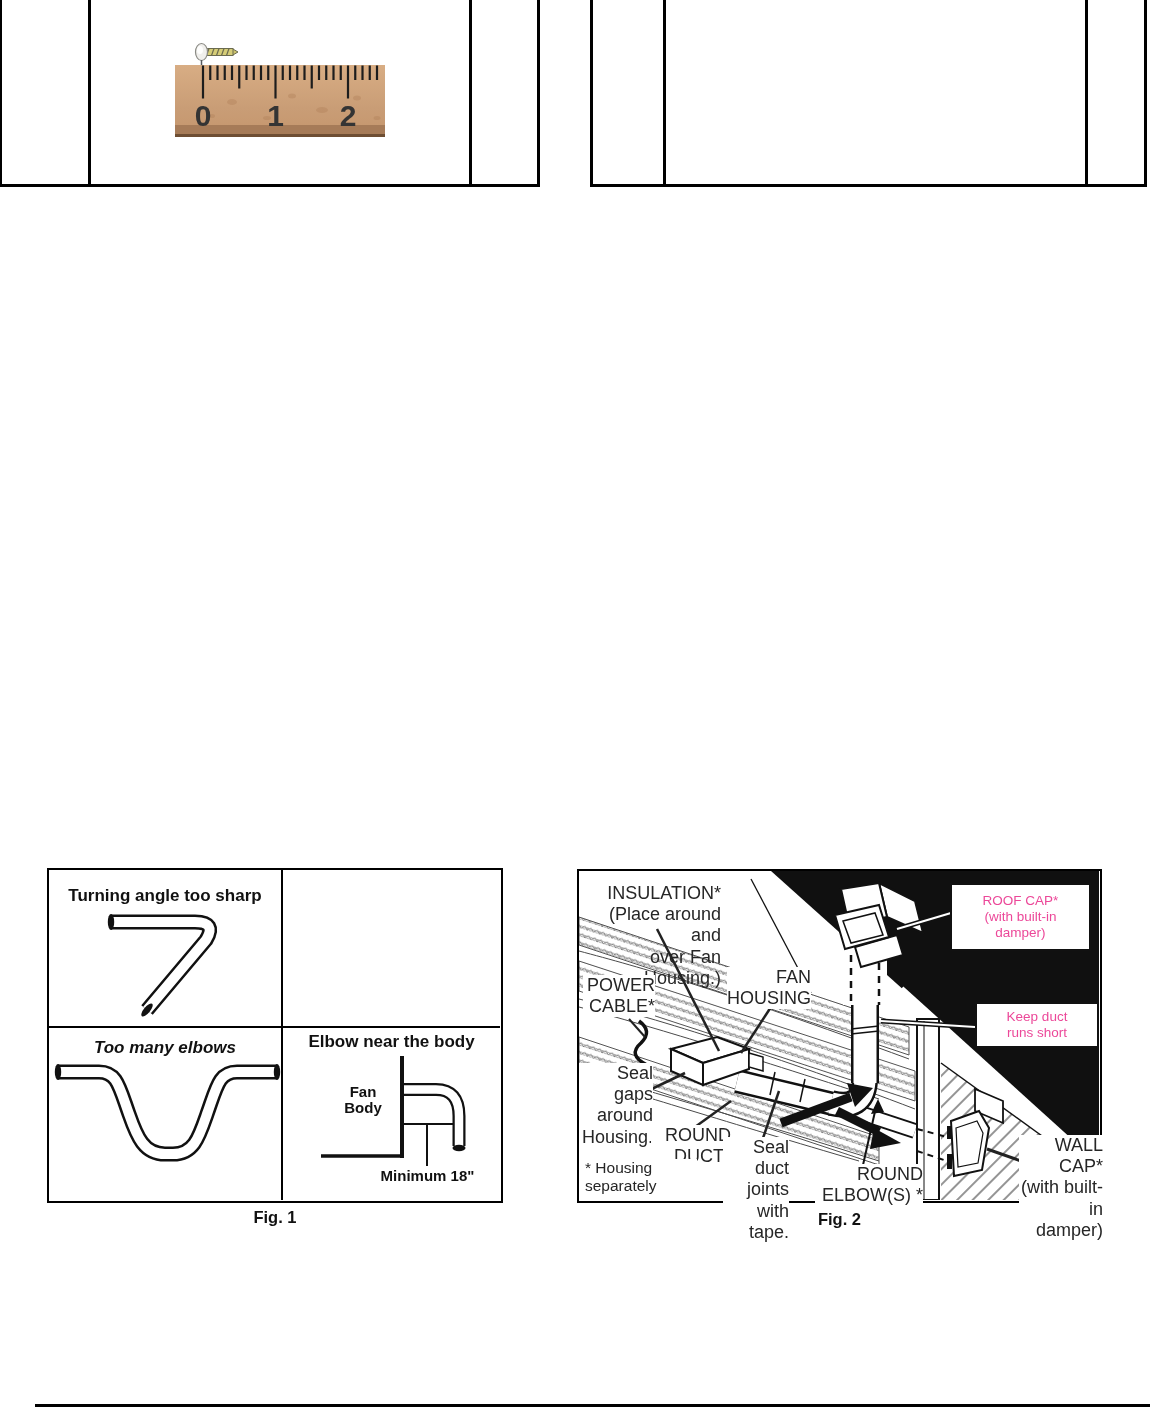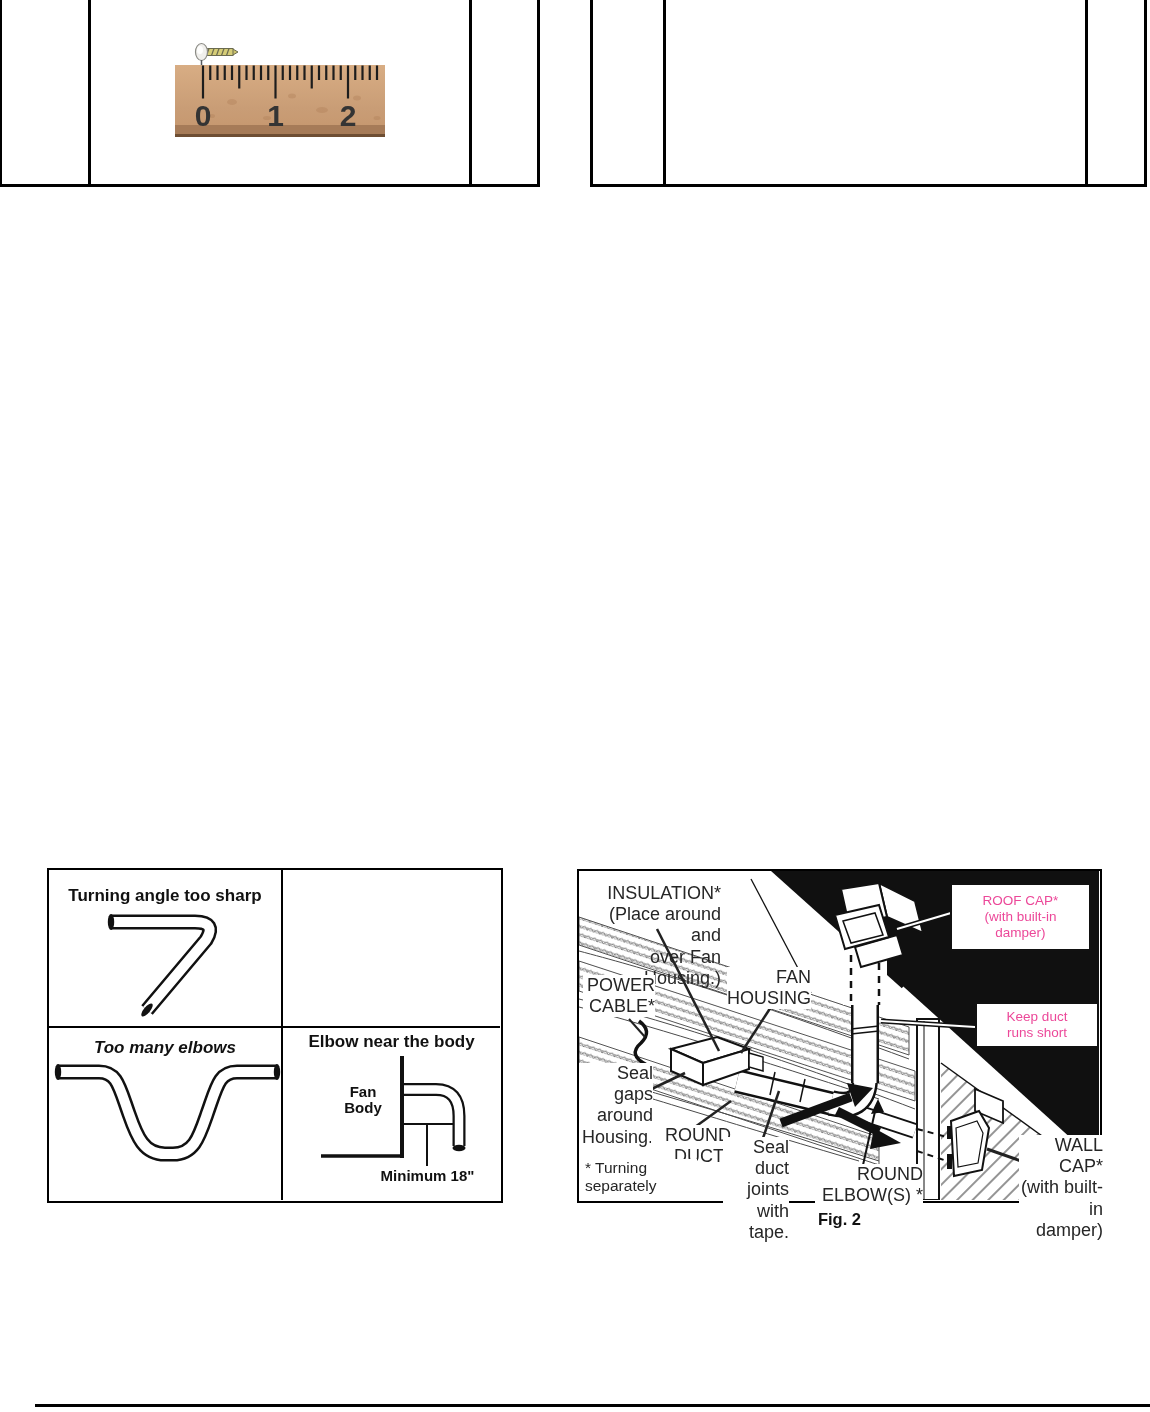--- a/index.html
+++ b/index.html
@@ -148,20 +148,21 @@
         <line x1="119" y1="28" x2="119" y2="130" stroke="#111" stroke-width="4"></line>
         <line x1="38" y1="128" x2="121" y2="128" stroke="#111" stroke-width="3.5"></line>
         <line x1="119" y1="96" x2="170" y2="96" stroke="#111" stroke-width="2"></line>
         <line x1="144" y1="96" x2="144" y2="138" stroke="#111" stroke-width="2"></line>
       </svg>
       <div class="sublbl" style="left:50px;top:56px;width:60px;">Fan
 Body</div>
       <div class="sublbl" style="left:82px;top:140px;width:125px;">Minimum 18"</div>
     </div>
   </div>
+  <div class="caption" style="left:47px;top:1208px;width:456px;">Fig. 1</div>
 
   <div class="fig-box" style="left:577px;top:869px;width:525px;height:334px;">
     <svg id="fig2-scene" width="520" height="329" viewBox="0 0 520 329">
       <defs>
         <pattern id="insul" width="13" height="8" patternUnits="userSpaceOnUse" patternTransform="rotate(18)">
           <path d="M0,6 Q3,0 6.5,6 Q10,0 13,6" fill="none" stroke="#5a5a5a" stroke-width="0.9"></path>
           <path d="M0,3 Q3,8 6.5,3 Q10,8 13,3" fill="none" stroke="#7a7a7a" stroke-width="0.7"></path>
         </pattern>
         <pattern id="hatchp" width="11" height="11" patternUnits="userSpaceOnUse" patternTransform="rotate(45)">
           <line x1="5" y1="0" x2="5" y2="11" stroke="#2a2a2a" stroke-width="1"></line>
@@ -283,20 +284,20 @@
     <div class="lbl" style="left:72px;top:254px;width:80px;">ROUND
 DUCT*</div>
     <div class="lbl" style="left:144px;top:266px;width:66px;">Seal duct
 joints with
 tape.</div>
     <div class="lbl" style="left:236px;top:293px;width:108px;">ROUND
 ELBOW(S) *</div>
     <div class="lbl" style="left:440px;top:264px;width:84px;">WALL CAP*
 (with built-in
 damper)</div>
-    <div class="lbl big" style="left:6px;top:288px;width:112px;">* Turning
+    <div class="lbl big" style="left:6px;top:288px;width:112px;">* Housing
 separately</div>
   </div>
   <div class="caption" style="left:577px;top:1210px;width:525px;">Fig. 2</div>
 
   <div class="hline" style="left:35px;top:1404px;width:1115px;height:3px;"></div>
 
 </div>
 
 </body></html>

